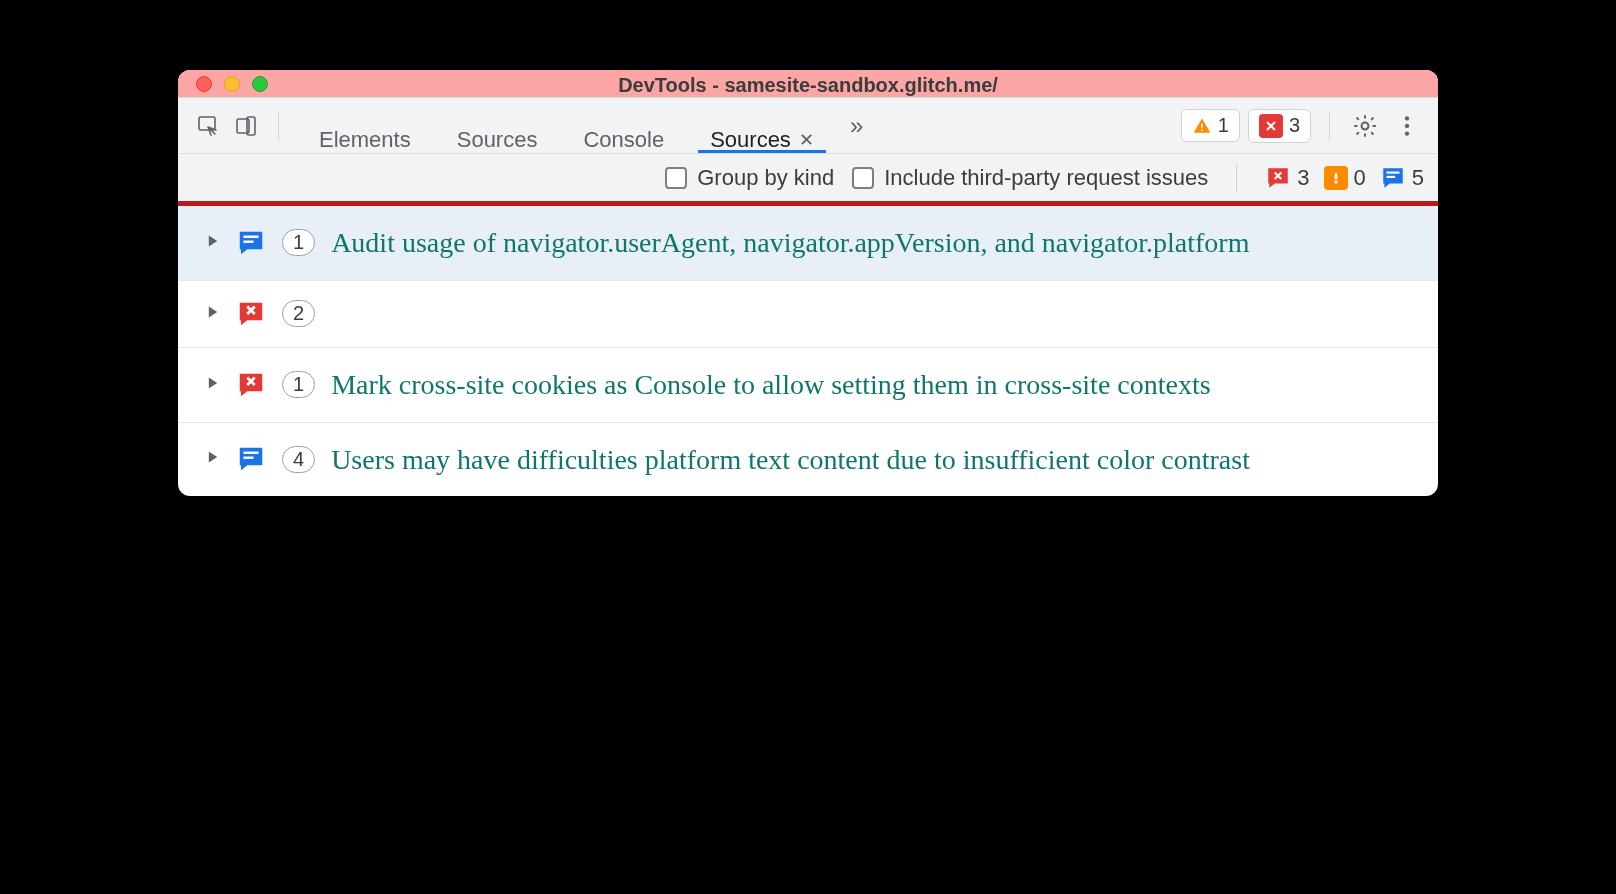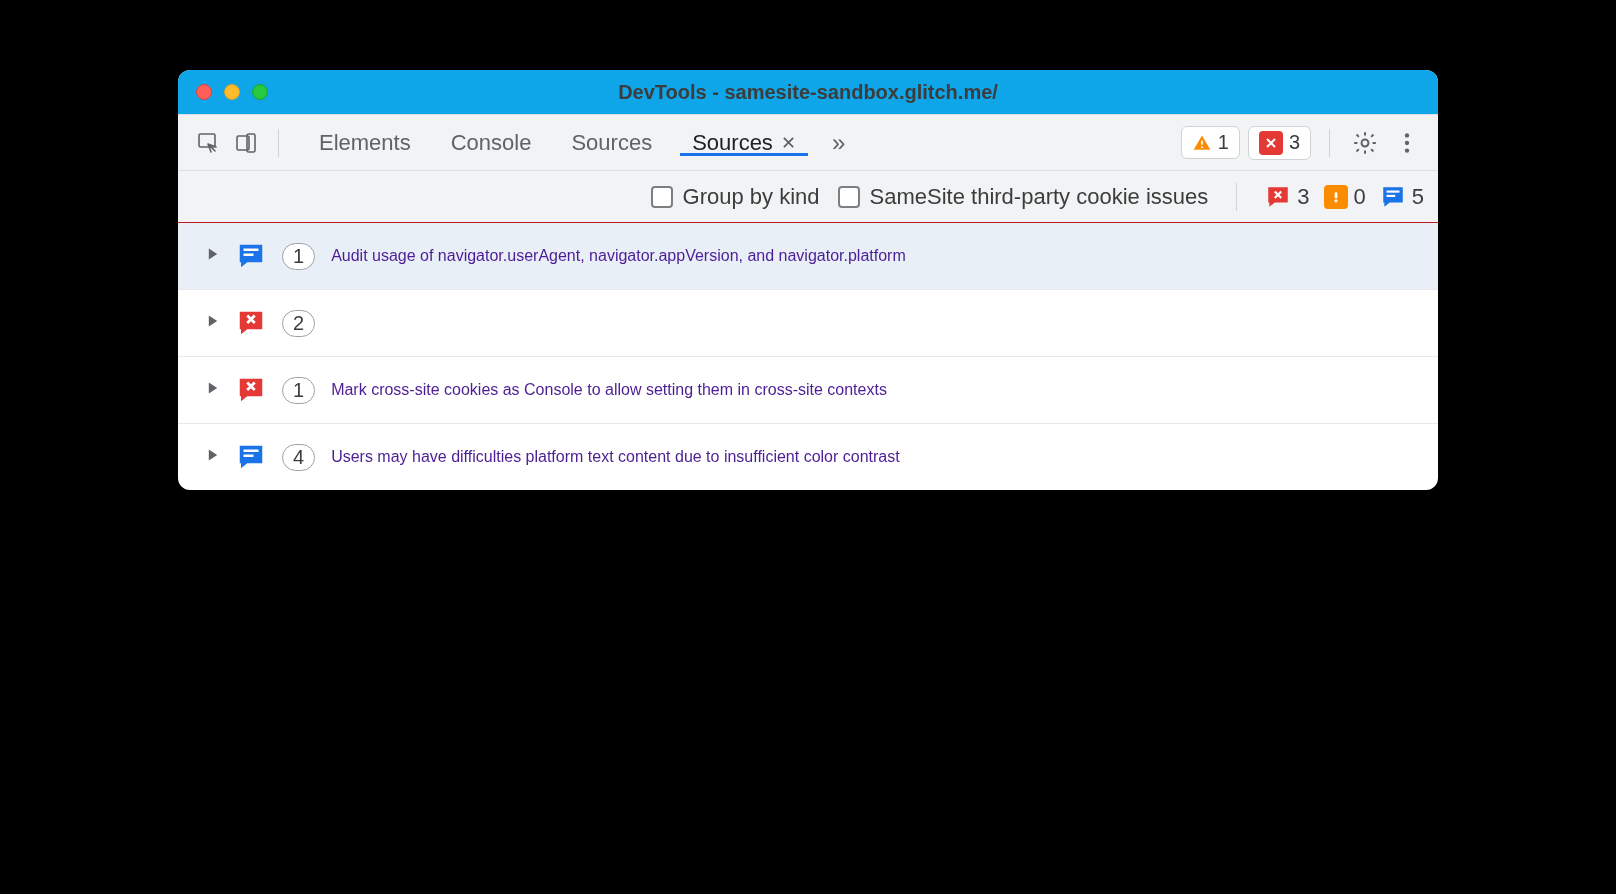--- a/index.html
+++ b/index.html
@@ -13,24 +13,24 @@
     padding-top: 70px;
   }
   .window {
     width: 1260px;
     background: #fff;
     border-radius: 12px;
     box-shadow: 0 30px 60px rgba(0,0,0,.6);
     overflow: hidden;
   }
   .titlebar {
-    height: 45px;
-    background: #0ea5e9;
-    display: flex;
-    align-items: center;
+    height: 28px;
+    background: #fca5a5;
+    display: flex;
+    align-items: flex-end;
     position: relative;
     border-bottom: 1px solid #dcdfe1;
   }
   .traffic {
     display: flex;
     gap: 12px;
     position: absolute;
     left: 18px;
     top: 50%;
     transform: translateY(-50%);
@@ -57,21 +57,21 @@
   .tool-icon {
     width: 32px; height: 32px;
     display: flex; align-items: center; justify-content: center;
     color: #5f6368;
     border-radius: 4px;
   }
   .tool-icon svg { width: 24px; height: 24px; stroke: currentColor; fill: none; stroke-width: 1.6; }
   .vsep {
     width: 1px; height: 28px; background: #d1d4d6; margin: 0 10px;
   }
-  .tabs { display: flex; align-items: center; gap: 0; height: 100%; margin-left: 4px; }
+  .tabs { display: flex; align-items: flex-end; gap: 6px; height: 100%; margin-left: 4px; }
   .tab {
     display: flex; align-items: center;
     padding: 0 20px;
     font-size: 22px;
     color: #5f6368;
     cursor: pointer;
     position: relative;
     gap: 8px;
   }
   .tab.active {
@@ -112,21 +112,21 @@
   }
   .pill svg { width: 20px; height: 20px; }
   .gear, .kebab { width: 34px; display: flex; align-items:center; justify-content:center; color:#5f6368; cursor:pointer; }
   .gear svg, .kebab svg { width: 26px; height: 26px; }
   .toolbar2 {
     height: 52px;
     background: #f1f3f4;
     display: flex;
     align-items: center;
     padding: 0 14px;
-    border-bottom: 1px solid #b91c1c;
+    border-bottom: 5px solid #b91c1c;
     font-size: 22px;
     color: #3c3c3c;
     gap: 18px;
   }
   .toolbar2 .spacer { flex: 1; }
   .cb {
     display: inline-flex; align-items: center; gap: 10px; cursor: pointer;
   }
   .cb-box {
     width: 22px; height: 22px; border: 2px solid #7c7f82; border-radius: 4px; background:#fff;
@@ -167,24 +167,25 @@
     border: 1.5px solid #9aa0a6;
     border-radius: 14px;
     padding: 1px 10px;
     min-width: 30px;
     text-align: center;
     font-size: 20px;
     color: #3c3c3c;
     background:#fff;
   }
   .issue .title {
-    font-size: 16px;
-    color: #4c1d95;
+    font-size: 28px;
+    color: #0f766e;
     line-height: 1.35;
     flex: 1;
+    font-family: Liberation Serif, serif;
   }
 </style>
 </head>
 <body>
 
 <div class="window">
 
   <div class="titlebar">
     <div class="traffic">
       <div class="tl-dot tl-red"></div>
@@ -207,24 +208,24 @@
           <rect x="13" y="3" width="8" height="18" rx="1.5"></rect>
         </svg>
     </div>
     <div class="vsep"></div>
 
     <div class="tabs">
       <div class="tab">
           <span>Elements</span>
         </div>
       <div class="tab">
-          <span>Console</span>
+          <span>Sources</span>
         </div>
       <div class="tab">
-          <span>Sources</span>
+          <span>Console</span>
         </div>
       <div class="tab active">
         <span>Sources</span>
         <span class="close-x">✕</span>
       </div>
     </div>
 
     <div class="more-tabs">»</div>
 
     <div class="tabbar-right">
@@ -262,21 +263,21 @@
   </div>
 
   <div class="toolbar2">
     <div class="spacer"></div>
     <label class="cb">
       <span class="cb-box"></span>
       <span>Group by kind</span>
     </label>
     <label class="cb">
       <span class="cb-box"></span>
-      <span>SameSite third-party cookie issues</span>
+      <span>Include third-party request issues</span>
     </label>
     <div class="vsep"></div>
     <div class="counts">
       <span class="item">
         <span class="speech">
           <svg class="speech-icon" viewBox="0 0 24 24">
               <path d="M3 3h18v14H9l-5 4V17H3z" fill="#e53935"></path>
               <path d="M9 7l6 6M15 7l-6 6" stroke="#fff" stroke-width="2"></path>
             </svg>
         </span>

